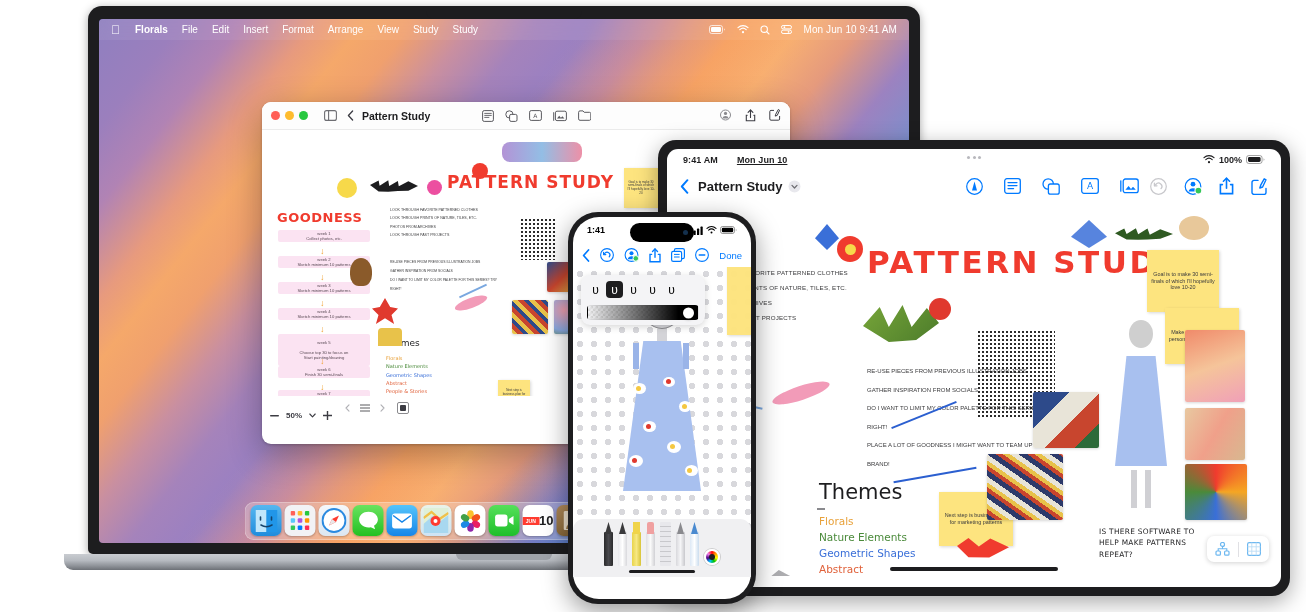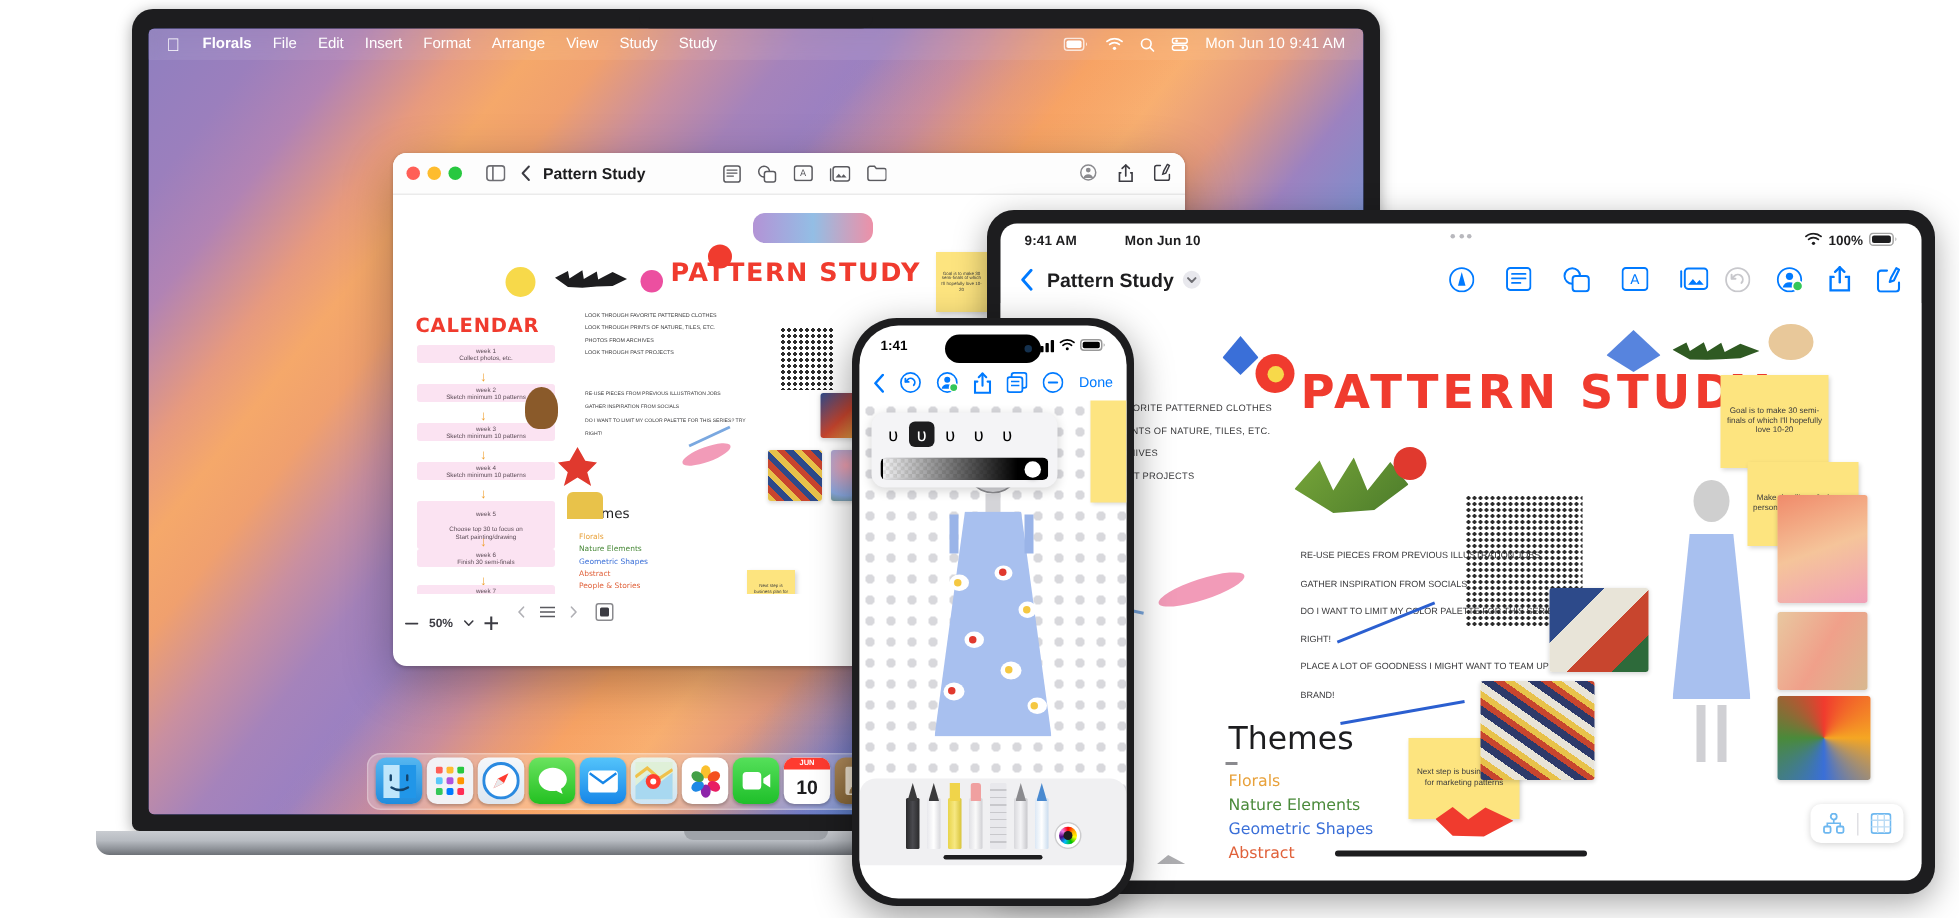--- a/index.html
+++ b/index.html
@@ -122,21 +122,21 @@
   
   .ipad { position: absolute; left: 658px; top: 140px; width: 632px; height: 456px; }
   .ipad-body {
     position: absolute; inset: 0; background: #1d1d1f; border-radius: 18px;
     padding: 9px; box-shadow: 0 6px 22px rgba(0,0,0,.35);
   }
   .ipad-screen { position: relative; width: 100%; height: 100%; background: #fff;
     border-radius: 11px; overflow: hidden; }
   .ipad-status {
     height: 21px; display: flex; align-items: center; padding: 0 16px;
-    font-size: 9px; color: #1d1d1f; font-weight: 600; gap: 24px;
+    font-size: 9px; color: #1d1d1f; font-weight: 600;
   }
   .ipad-status .t { letter-spacing: .1px; }
   .ipad-dots { position: absolute; left: 50%; transform: translateX(-50%); top: 7px;
     display: flex; gap: 2.5px; }
   .ipad-dots i { width: 3px; height: 3px; border-radius: 50%; background: #b8b8bd; display:block; }
   .ipad-status .right { margin-left: auto; display: flex; align-items: center; gap: 4px; }
   .ipad-toolbar { height: 32px; display: flex; align-items: center; padding: 0 13px; gap: 0; }
   .ipad-title { font-size: 13px; font-weight: bold; color: #1d1d1f; margin-left: 9px; }
   .ipad-tools { display: flex; gap: 21px; margin-left: 165px; }
   .ipad-right { margin-left: auto; display: flex; gap: 17px; align-items: center; }
@@ -381,21 +381,21 @@
           <div class="ff-canvas">
 
             <div class="art hw" style="left:185px;top:42px;font-size:17px;font-weight:bold;color:#f03b2e;letter-spacing:1px;">PATTERN STUDY</div>
 
             <div class="art blob" style="left:75px;top:48px;width:20px;height:20px;background:#f7d94a;"></div>
             <div class="art" style="left:108px;top:47px;width:48px;height:18px;background:#1d1d1f;clip-path:polygon(0 45%,18% 20%,20% 48%,38% 18%,40% 50%,58% 22%,60% 52%,80% 24%,100% 50%,80% 76%,58% 78%,38% 82%,18% 80%);"></div>
             <div class="art blob" style="left:165px;top:50px;width:15px;height:15px;background:#ec4fa0;"></div>
             <div class="art blob" style="left:210px;top:33px;width:16px;height:16px;background:#f03b2e;"></div>
             <div class="art" style="left:240px;top:12px;width:80px;height:20px;background:linear-gradient(90deg,#9a6fc8,#6fa8dc,#e76b8a);border-radius:8px;opacity:.75;"></div>
 
-            <div class="art hw" style="left:15px;top:80px;font-size:13px;font-weight:bold;color:#f03b2e;letter-spacing:.5px;">CALENDAR</div>
+            <div class="art hw" style="left:15px;top:80px;font-size:13px;font-weight:bold;color:#f03b2e;letter-spacing:.5px;">GOODNESS</div>
 
             <div class="art chip" style="left:16px;top:100px;width:92px;font-size:4.2px;">
               <div>week 1</div>
               <div>Collect photos, etc.</div>
             </div>
             <div class="art arrow-d" style="left:58px;top:116px;font-size:9px;">↓</div>
             <div class="art chip" style="left:16px;top:126px;width:92px;font-size:4.2px;">
               <div>week 2</div>
               <div>Sketch minimum 10 patterns</div>
             </div>
@@ -567,21 +567,21 @@
                   <ellipse cx="5.6" cy="7.8" rx="3.3" ry="4.4" fill="#43a047" transform="rotate(120 5.6 7.8)"></ellipse>
                 </g>
               </svg>
           </div>
           <div class="dock-app" style="background:linear-gradient(180deg,#55e05a,#1fbf2a);">
             <svg width="20" height="13" viewBox="0 0 20 13">
                 <rect x=".6" y=".6" width="12.4" height="11.8" rx="2.6" fill="#fff"></rect>
                 <path d="M14.4 5 19 2v9l-4.6-3z" fill="#fff"></path>
               </svg>
           </div>
-          <div class="dock-app" style="background:#fff;flex-direction:column;">
+          <div class="dock-app" style="background:#fff;flex-direction:row;">
             <div style="width:100%;background:#ff3b30;color:#fff;font-size:5px;font-weight:bold;text-align:center;line-height:8px;height:8px;">JUN</div>
             <div style="flex:1;display:flex;align-items:center;justify-content:center;color:#1d1d1f;font-size:13px;font-weight:bold;line-height:1;">10</div>
           </div>
           <div class="dock-app" style="background:linear-gradient(180deg,#b08a5a,#8a6a3a);">
             <svg width="17" height="19" viewBox="0 0 17 19">
                 <rect width="17" height="19" rx="1.6" fill="#f0e4d0"></rect>
                 <circle cx="8.5" cy="7" r="3.4" fill="#9a7a4a"></circle>
                 <path d="M2.6 18a5.9 5.9 0 0 1 11.8 0z" fill="#9a7a4a"></path>
               </svg>
           </div>
@@ -621,21 +621,21 @@
       <div class="mac-notch-base"></div>
     </div>
   </div>
 
   <div class="ipad">
     <div class="ipad-body">
       <div class="ipad-screen">
 
         <div class="ipad-status">
           <span class="t">9:41 AM</span>
-          <span class="t" style="margin-left:8px;">Mon Jun 10</span>
+          <span class="t" style="margin-left:19px;text-decoration:underline;">Mon Jun 10</span>
           <span class="ipad-dots">
             <i></i>
               <i></i>
               <i></i>
           </span>
           <span class="right">
             <span class="ico">
               <svg width="12" height="9" viewBox="0 0 12 9">
                   <path d="M1 2.6A7.6 7.6 0 0 1 11 2.6" stroke="#1d1d1f" stroke-width="1.2" fill="none" stroke-linecap="round"></path>
                   <path d="M2.8 4.6a4.9 4.9 0 0 1 6.4 0" stroke="#1d1d1f" stroke-width="1.2" fill="none" stroke-linecap="round"></path>
@@ -763,20 +763,21 @@
             <div style="color:#4a8a3a;">Nature Elements</div>
             <div style="color:#3a6fd8;">Geometric Shapes</div>
             <div style="color:#e0613a;">Abstract</div>
 
           </div>
 
           <div class="art sticky" style="left:480px;top:48px;width:72px;height:62px;font-size:5.4px;">Goal is to make 30 semi-finals of which I'll hopefully love 10-20</div>
           <div class="art sticky" style="left:498px;top:106px;width:74px;height:56px;font-size:5.4px;">Make deadlines &amp; choose person to be accountable to</div>
           <div class="art sticky" style="left:272px;top:290px;width:74px;height:54px;font-size:5.4px;">Next step is business plan for marketing patterns</div>
 
+          <div class="art hw" style="left:432px;top:324px;width:110px;font-size:7.4px;line-height:1.55;color:#1d1d1f;white-space:normal;letter-spacing:.3px;">IS THERE SOFTWARE TO HELP MAKE PATTERNS REPEAT?</div>
 
           <div class="art dotgrid" style="left:310px;top:128px;width:78px;height:88px;"></div>
           <div class="art photo" style="left:366px;top:190px;width:66px;height:56px;background:linear-gradient(135deg,#2d4a8a 0 30%,#e8e4d8 30% 55%,#c8452e 55% 80%,#2d6a3a 80%);"></div>
           <div class="art photo" style="left:320px;top:252px;width:76px;height:66px;background:repeating-linear-gradient(35deg,#2d3a6a 0 5px,#c8452e 5px 9px,#e8c24a 9px 13px,#e8e4d8 13px 18px);"></div>
           <div class="art photo" style="left:518px;top:128px;width:60px;height:72px;background:linear-gradient(160deg,#f08a6a,#f5c49a,#f0a0b8);"></div>
           <div class="art photo" style="left:518px;top:206px;width:60px;height:52px;background:linear-gradient(120deg,#e8c8a0,#f0a08a,#d8b890);"></div>
           <div class="art photo" style="left:518px;top:262px;width:62px;height:56px;background:conic-gradient(from 0deg,#f03b2e,#f5a623,#3a6fd8,#4a8a3a,#f03b2e);"></div>
 
           <div class="art mannequin" style="left:442px;top:118px;width:64px;height:190px;">
             <div class="head" style="position:absolute;left:20px;top:0;width:24px;height:28px;"></div>

